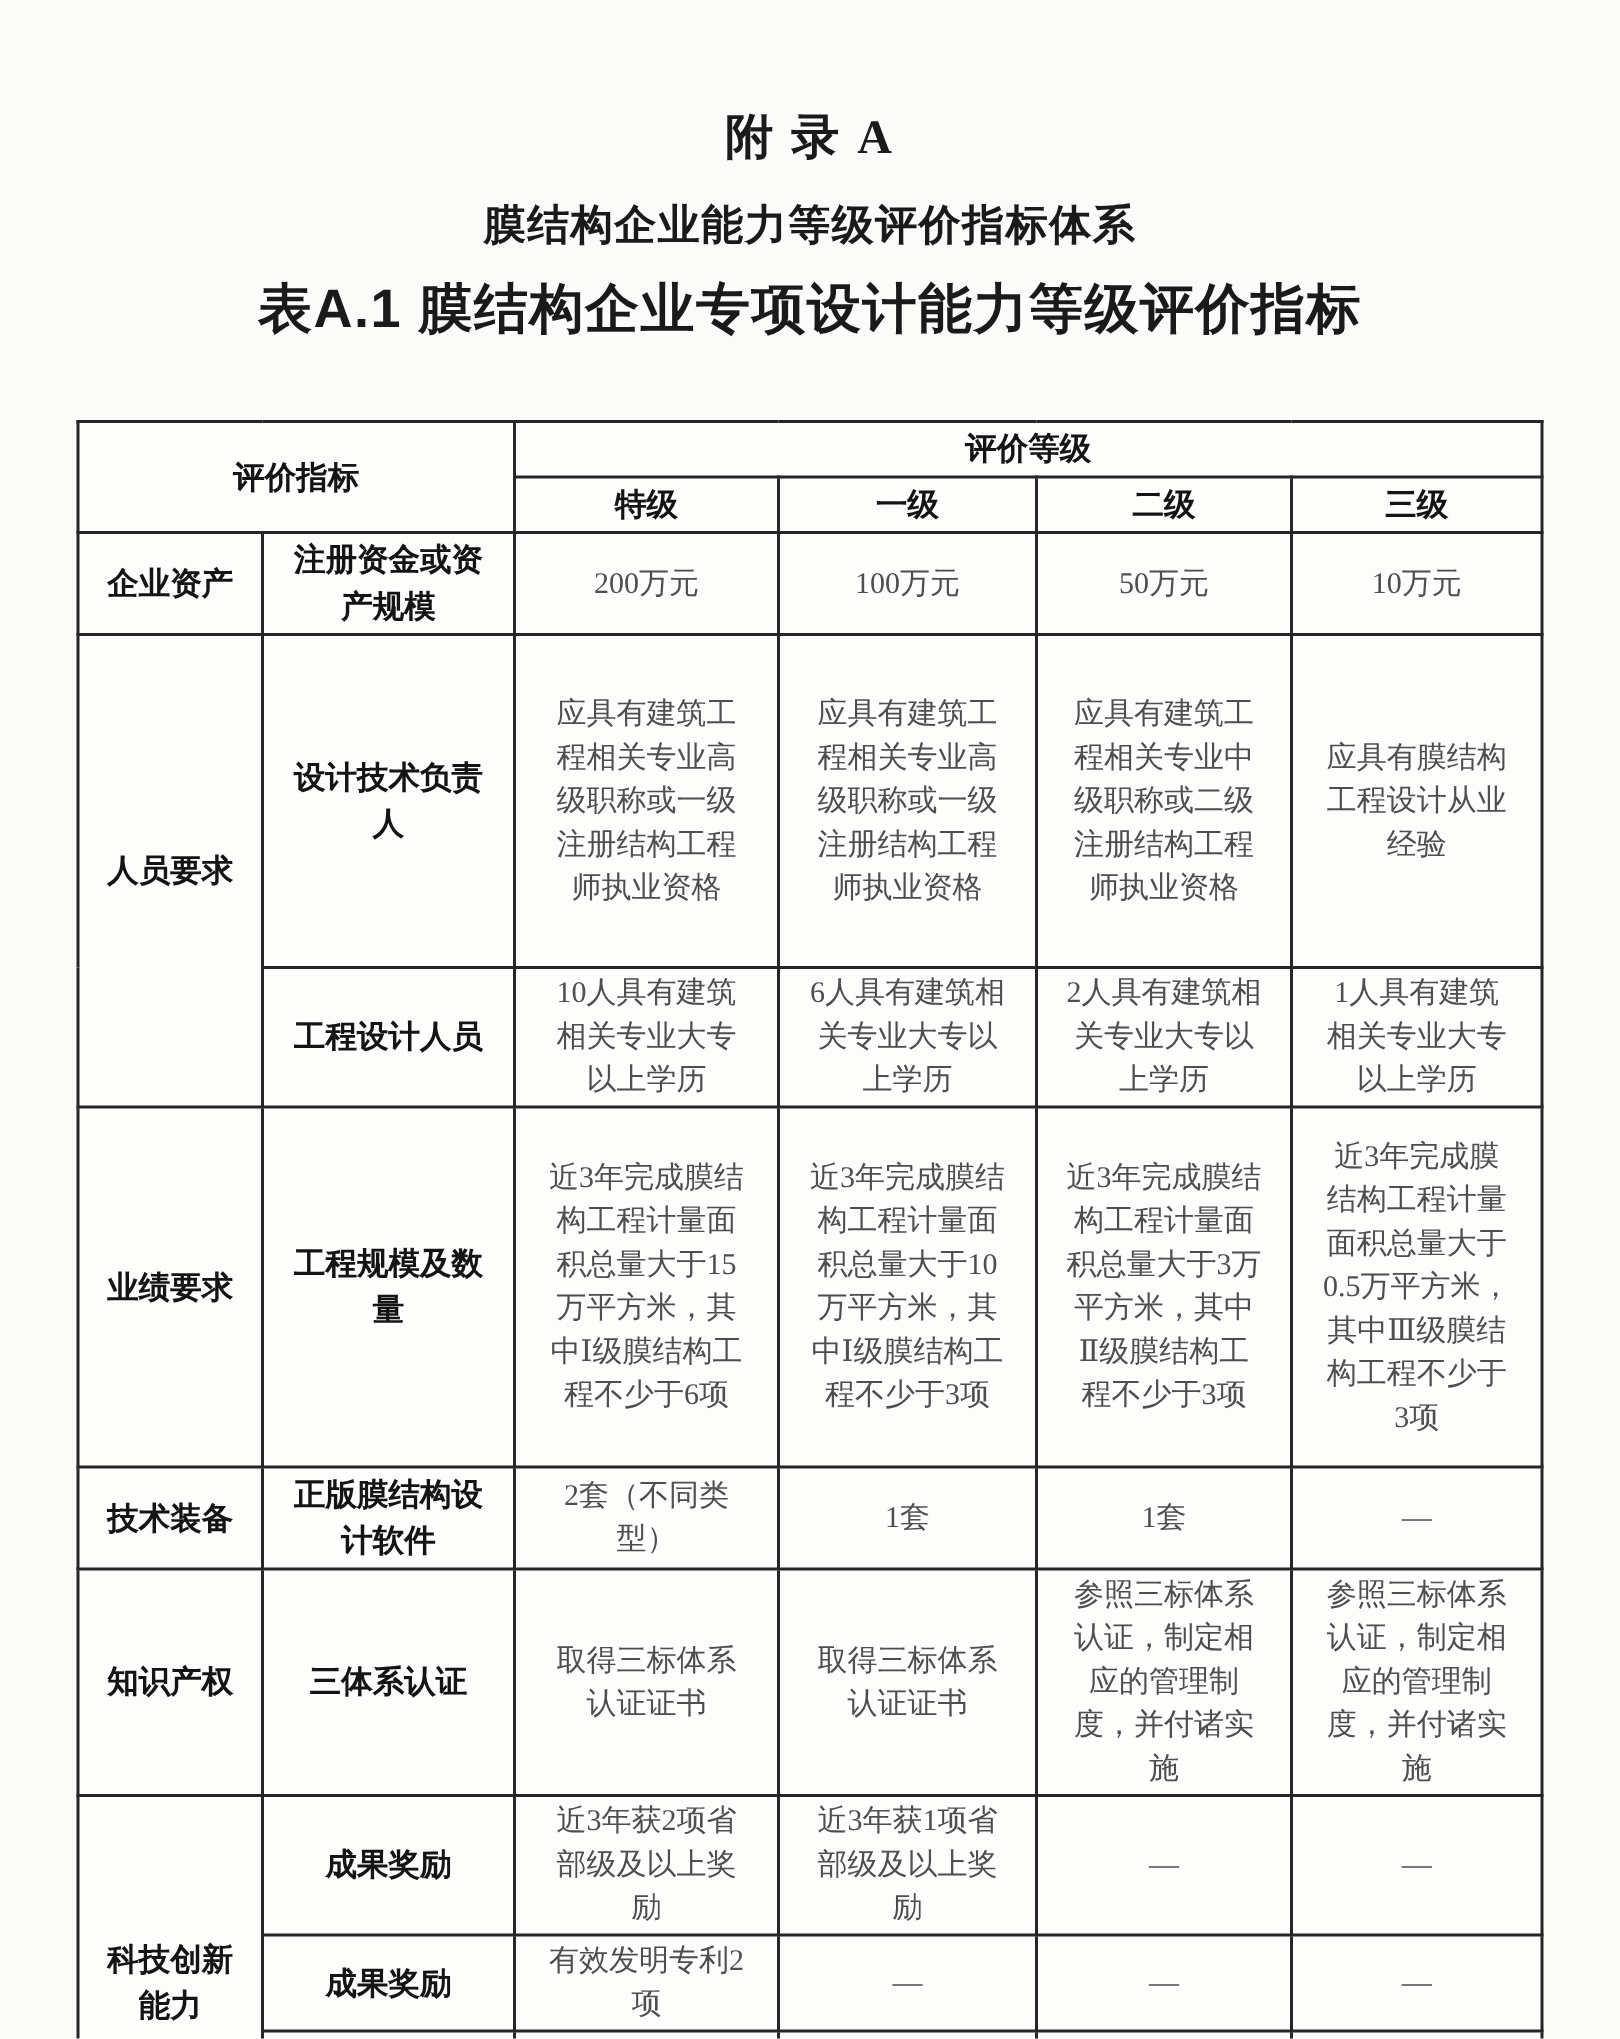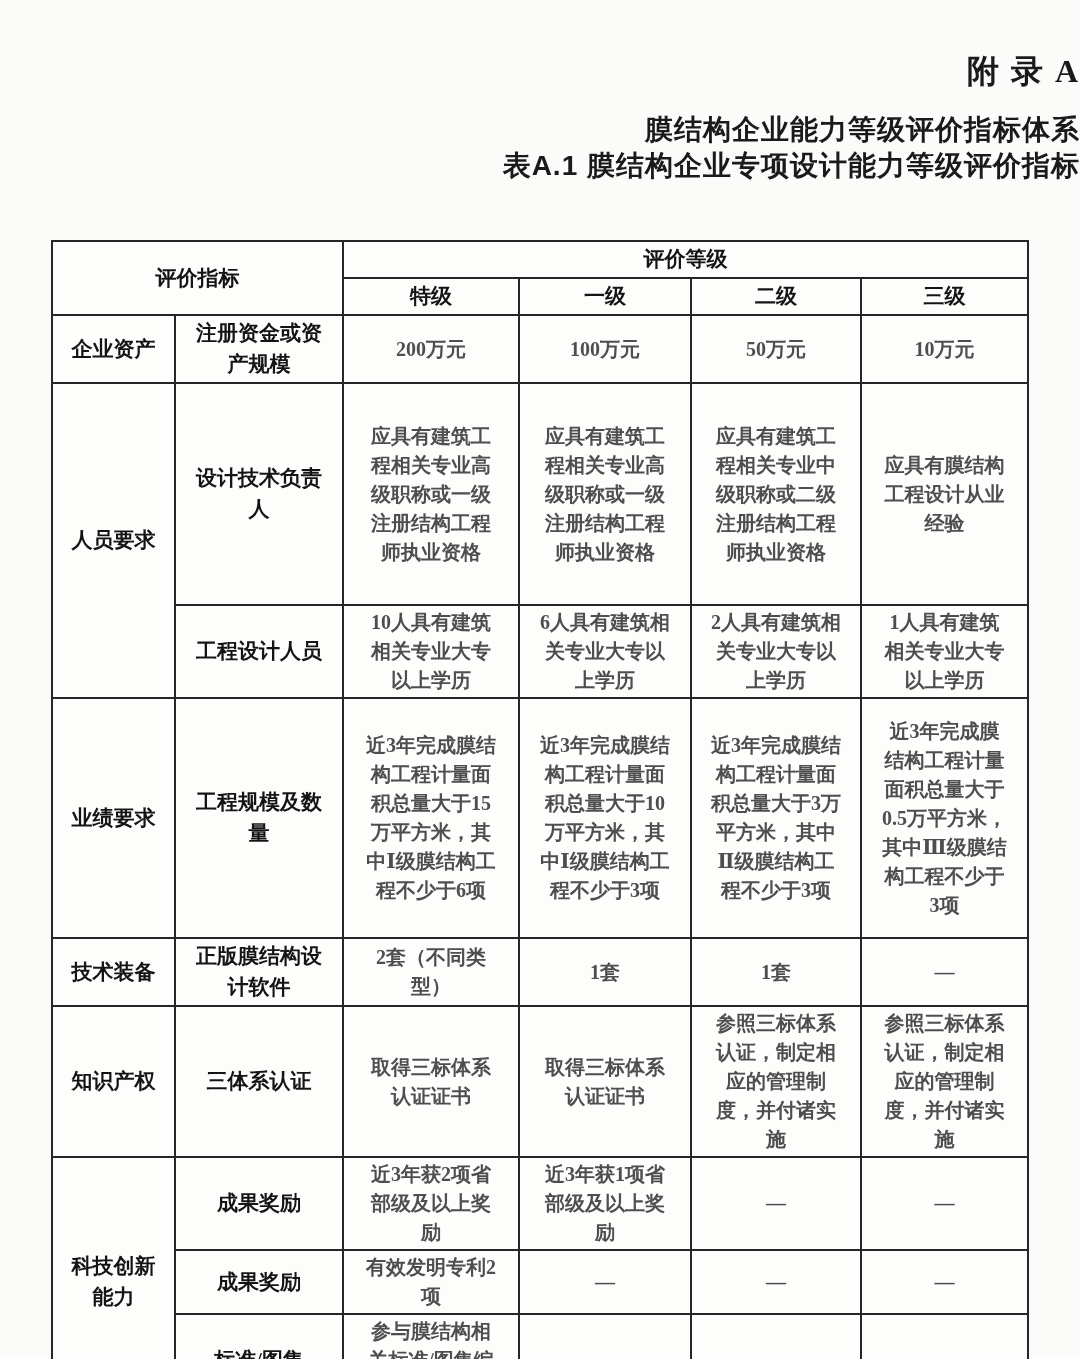--- a/index.html
+++ b/index.html
@@ -2,53 +2,53 @@
 <html lang="zh"><head>
 <meta charset="utf-8">
 <style>
   * { margin:0; padding:0; box-sizing:border-box; }
   html,body { width:1080px; height:1359px; overflow:hidden; }
   body {
     background:#fbfbfa;
     color:#1a1a1a;
     font-family:"Liberation Serif","DejaVu Serif",serif;
   }
-  .titles { text-align:right; padding-top:52px; }
+  .titles { text-align:center; padding-top:72px; }
   .t1 {
     font-size:32px; line-height:38px; font-weight:bold;
     letter-spacing:2px;
     font-family:"Liberation Serif","DejaVu Serif",serif;
   }
   .t2 {
     margin-top:22px; font-size:28px; line-height:36px; font-weight:bold;
     font-family:Liberation Sans, sans-serif;
     letter-spacing:1px;
   }
   .t3 {
-    font-size:28px; line-height:36px; font-weight:bold;
+    margin-top:20px; font-size:36px; line-height:36px; font-weight:bold;
     font-family:"Liberation Sans","DejaVu Sans",sans-serif;
     letter-spacing:1px;
   }
   table.grade-table {
     width:976px; margin:56px auto 0;
     border-collapse:collapse; table-layout:fixed;
     background:#fdfdfc;
   }
   .grade-table td {
     border:2px solid #262626;
     text-align:center; vertical-align:middle;
     overflow:hidden;
   }
   .lbl {
     font-weight:bold; font-size:21px; color:#141414;
     line-height:31px; padding:2px 14px;
   }
   .hdr { font-size:21px; }
   .val {
-    font-weight:bold; font-size:20px; color:#4e4e4e;
+    font-weight:normal; font-size:20px; color:#4e4e4e;
     line-height:29px; padding:2px 18px;
   }
 </style>
 </head>
 <body>
 
 <div class="page">
 
   <div class="titles">
     <div class="t1">附 录 A</div>

